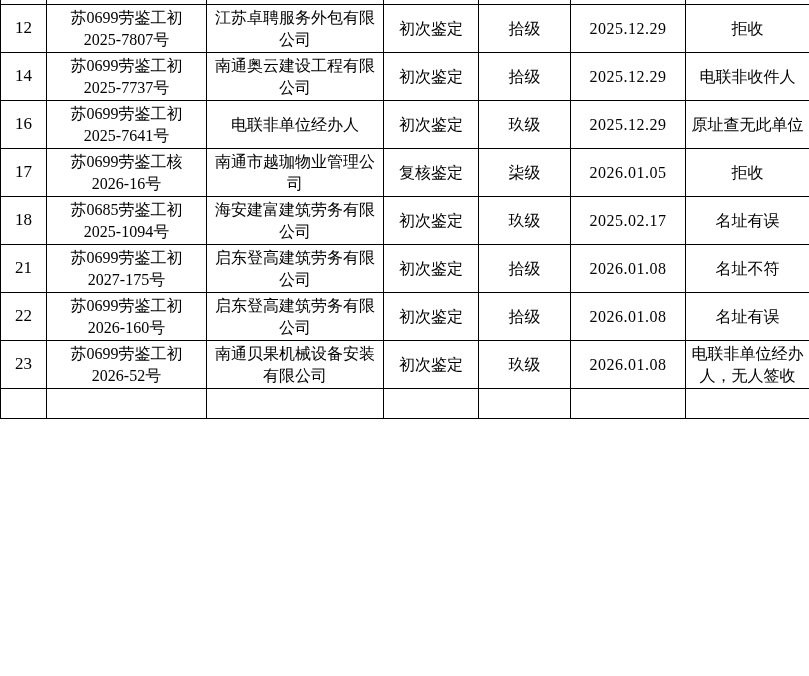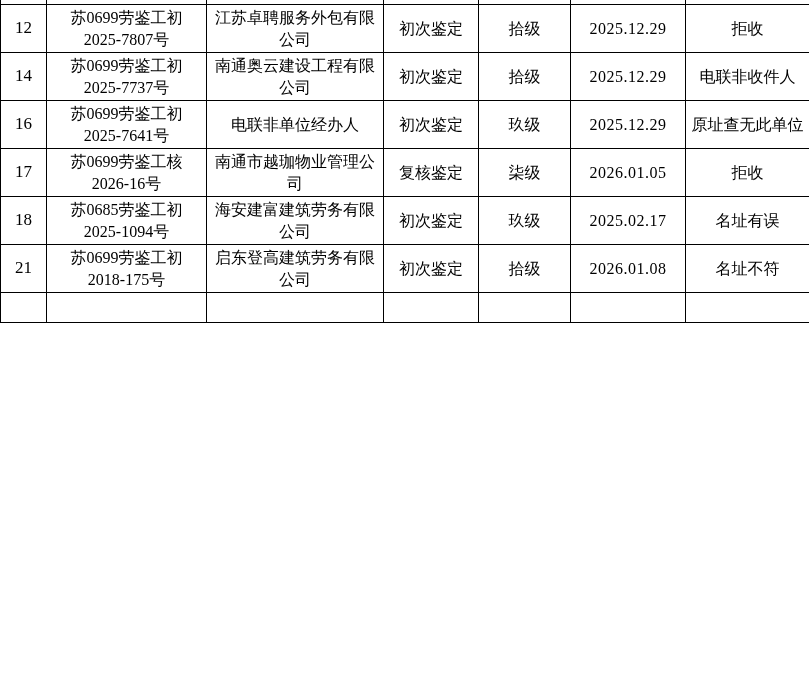--- a/index.html
+++ b/index.html
@@ -129,30 +129,54 @@
         <td class="c6">2025.02.17</td>
         <td class="c7">名址有误</td>
       </tr>
 
 
 
       <tr class="data-row">
         <td class="c1">21</td>
         <td class="c2">
             <span class="ln">苏0699劳鉴工初</span>
-            <span class="ln">2018-175号</span>
+            <span class="ln">2027-175号</span>
           </td>
         <td class="c3">启东登高建筑劳务有限公司</td>
         <td class="c4">初次鉴定</td>
         <td class="c5">拾级</td>
         <td class="c6">2026.01.08</td>
         <td class="c7">名址不符</td>
       </tr>
 
+      <tr class="data-row">
+        <td class="c1">22</td>
+        <td class="c2">
+            <span class="ln">苏0699劳鉴工初</span>
+            <span class="ln">2026-160号</span>
+          </td>
+        <td class="c3">启东登高建筑劳务有限公司</td>
+        <td class="c4">初次鉴定</td>
+        <td class="c5">拾级</td>
+        <td class="c6">2026.01.08</td>
+        <td class="c7">名址有误</td>
+      </tr>
 
+      <tr class="data-row">
+        <td class="c1">23</td>
+        <td class="c2">
+            <span class="ln">苏0699劳鉴工初</span>
+            <span class="ln">2026-52号</span>
+          </td>
+        <td class="c3">南通贝果机械设备安装有限公司</td>
+        <td class="c4">初次鉴定</td>
+        <td class="c5">玖级</td>
+        <td class="c6">2026.01.08</td>
+        <td class="c7">电联非单位经办人，无人签收</td>
+      </tr>
 
       <tr class="partial-next">
         <td class="c1"></td>
           <td></td>
           <td></td>
           <td></td>
           <td></td>
           <td></td>
           <td></td>
       </tr>

